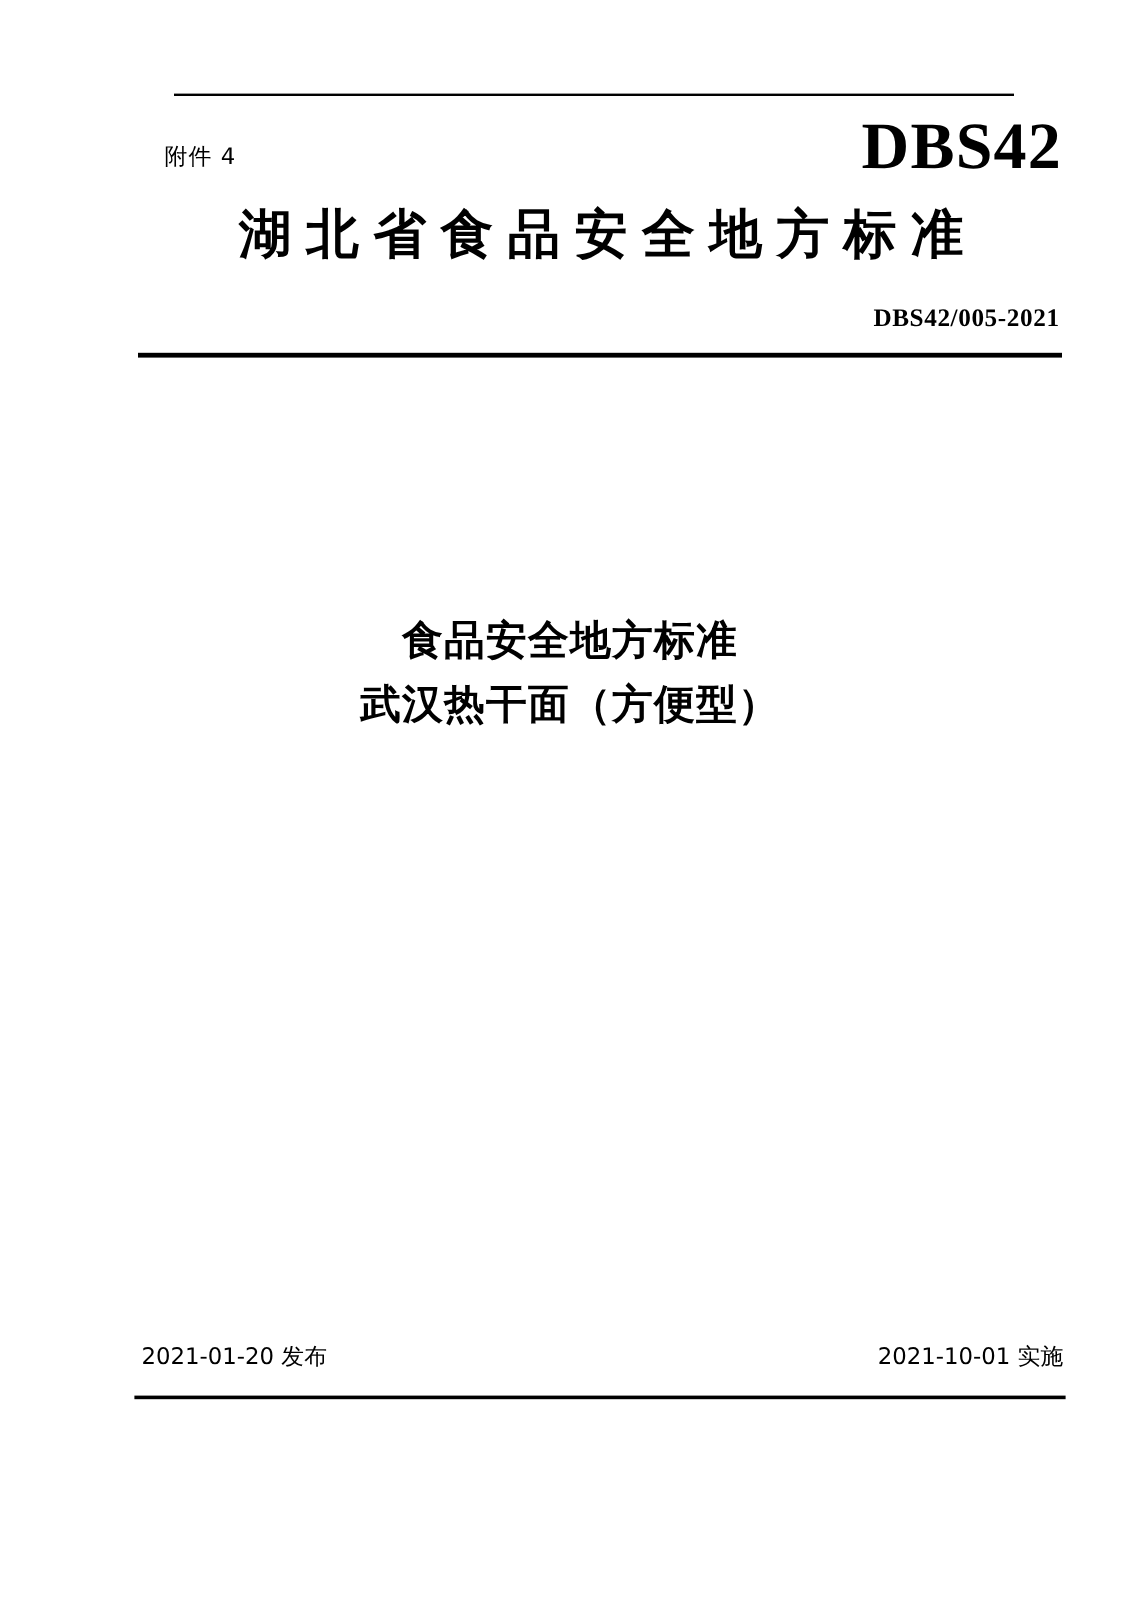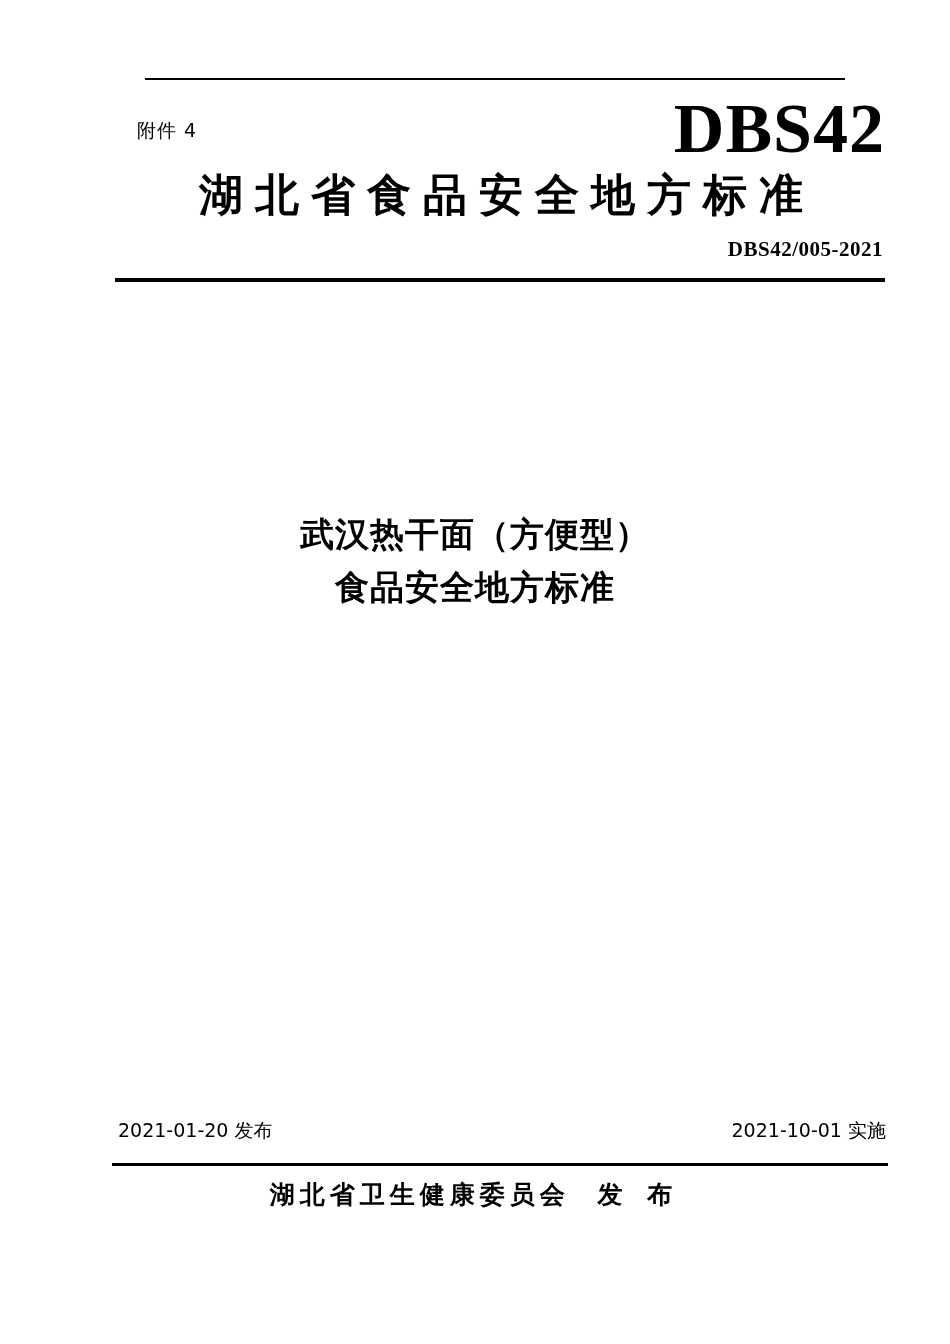--- a/index.html
+++ b/index.html
@@ -49,37 +49,37 @@
     font-size: 19px;
     letter-spacing: 1px;
     white-space: nowrap;
   }
   .std-code-big {
     position: absolute;
     right: 0;
     top: 14px;
     font-family: "Liberation Serif", serif;
     font-weight: bold;
-    font-size: 70px;
+    font-size: 55px;
     letter-spacing: 1px;
     line-height: 1;
     white-space: nowrap;
   }
   .header-title {
     margin-top: 4px;
     text-align: center;
     font-family: Liberation Serif, serif;
     font-weight: bold;
     font-size: 44px;
     letter-spacing: 12px;
     padding-left: 14px;
     white-space: nowrap;
   }
   .std-number {
-    margin-top: 12px;
+    margin-top: 28px;
     text-align: right;
     font-family: "Liberation Serif", serif;
     font-weight: bold;
     font-size: 21px;
     letter-spacing: 0.5px;
     padding-right: 2px;
     white-space: nowrap;
   }
   .rule-bottom {
     margin-top: 16px;
@@ -156,29 +156,25 @@
     </div>
 
     <div class="header-title">湖北省食品安全地方标准</div>
 
     <div class="std-number">DBS42/005-2021</div>
 
     <div class="rule-bottom"></div>
   </div>
 
   <div class="doc-title">
+    <div class="line">食品安全地方标准</div>
     <div class="line">武汉热干面（方便型）</div>
-    <div class="line">食品安全地方标准</div>
   </div>
 
   <div class="dates">
     <div class="date-item cjk">2021-01-20 发布</div>
     <div class="date-item cjk">2021-10-01 实施</div>
   </div>
 
   <div class="rule-footer"></div>
 
-  <div class="issuer">
-    <span>湖北省卫生健康委员会</span>
-    <span class="tail">发 布</span>
-  </div>
 
 </div>
 
 </body></html>

